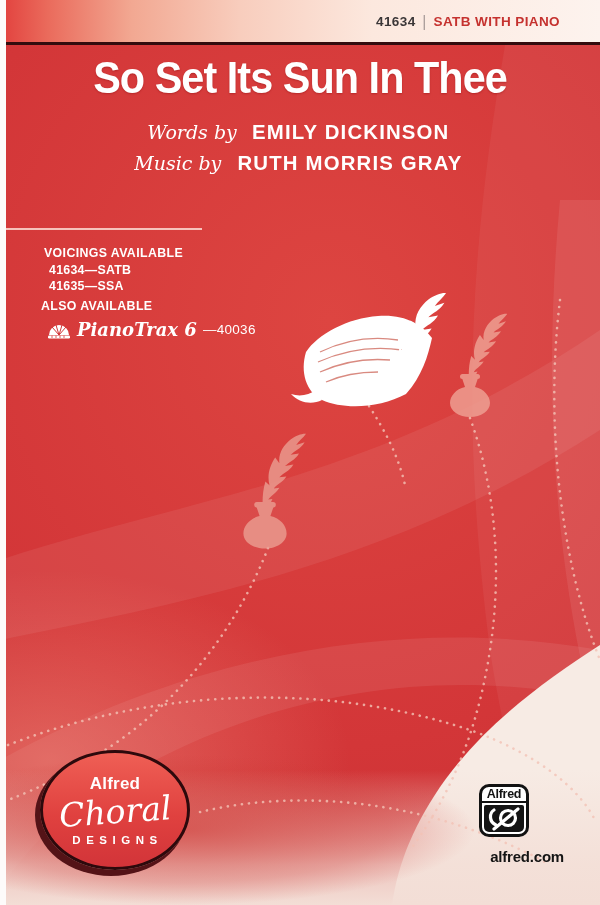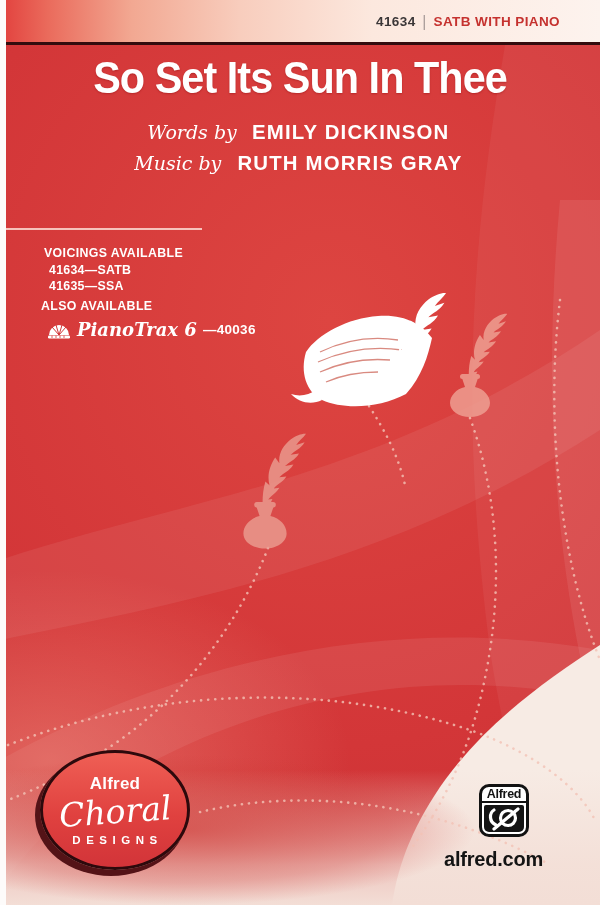--- a/index.html
+++ b/index.html
@@ -40,40 +40,40 @@
   .voicings-rule{position:absolute;left:6px;top:228px;width:196px;height:2px;background:rgba(252,219,210,.85);z-index:4;}
   .avail{position:absolute;z-index:4;color:#ffffff;white-space:nowrap;}
   .avail-head{font-size:13px;font-weight:bold;letter-spacing:.4px;transform:scaleX(.95);transform-origin:left;}
   .voicings-head{left:44px;top:245px;}
   .voicing-item{font-size:13px;font-weight:bold;letter-spacing:.3px;transform:scaleX(.95);transform-origin:left;}
   .v1{left:49px;top:262px;}
   .v2{left:49px;top:278px;}
   .also-head{left:41px;top:298px;}
   .pianotrax{left:47px;top:320px;display:flex;align-items:center;gap:6px;}
   .pt-script{font-family:"DejaVu Serif",serif;font-style:italic;font-weight:bold;font-size:18px;line-height:1;}
-  .pt-number{font-size:13.5px;font-weight:bold;line-height:1.25;letter-spacing:.3px;}
+  .pt-number{font-size:13.5px;font-weight:normal;line-height:1.25;letter-spacing:.3px;}
   
   .choral-oval{
     position:absolute;left:40px;top:750px;width:150px;height:120px;z-index:7;
     border-radius:50%;border:3px solid #2d090c;box-sizing:border-box;
     background:linear-gradient(180deg,#ef5f55 0%,#e0413f 55%,#d23439 100%);
     box-shadow:-4px 5px 0 1px #541317;
     display:flex;flex-direction:column;align-items:center;justify-content:center;color:#fff;
   }
   .choral-alfred{font-size:17px;font-weight:bold;letter-spacing:.2px;}
   .choral-script{font-family:"DejaVu Serif",serif;font-style:italic;font-size:33px;line-height:1;transform:rotate(-4deg);margin-top:1px;}
   .choral-designs{font-size:11.5px;font-weight:bold;letter-spacing:5.5px;margin-top:6px;margin-left:5px;}
   .alfred-box{
     position:absolute;left:479px;top:784px;width:50px;height:53px;z-index:7;
     background:#ffffff;border:3px solid #121212;border-radius:10px;box-sizing:border-box;
     display:flex;flex-direction:column;align-items:stretch;overflow:hidden;
   }
   .alfred-word{font-size:12.5px;font-weight:bold;color:#121212;text-align:center;line-height:1.15;border-bottom:2px solid #121212;letter-spacing:-.3px;}
   .alfred-mark{flex:1;margin:2px;background:#141414;border-radius:2px 2px 5px 5px;display:flex;align-items:center;justify-content:center;}
-  .alfred-com{position:absolute;left:444px;top:848px;width:120px;text-align:left;z-index:7;font-size:20px;font-weight:bold;color:#141414;letter-spacing:-.2px;}
+  .alfred-com{position:absolute;left:444px;top:848px;width:120px;text-align:right;z-index:7;font-size:15px;font-weight:bold;color:#141414;letter-spacing:-.2px;}
 </style>
 </head>
 <body>
 
 <div class="page">
 
   <div class="red-bg"></div>
 
   <svg class="deco-svg" viewBox="0 0 600 905" aria-hidden="true">
     <defs>

